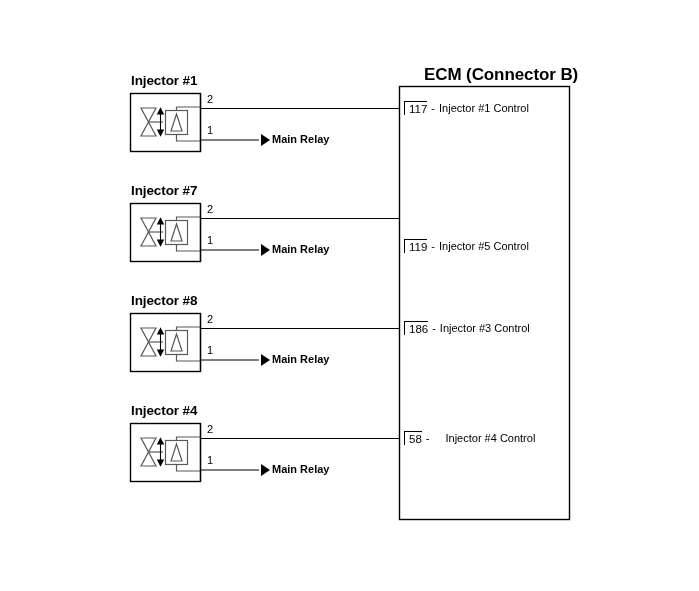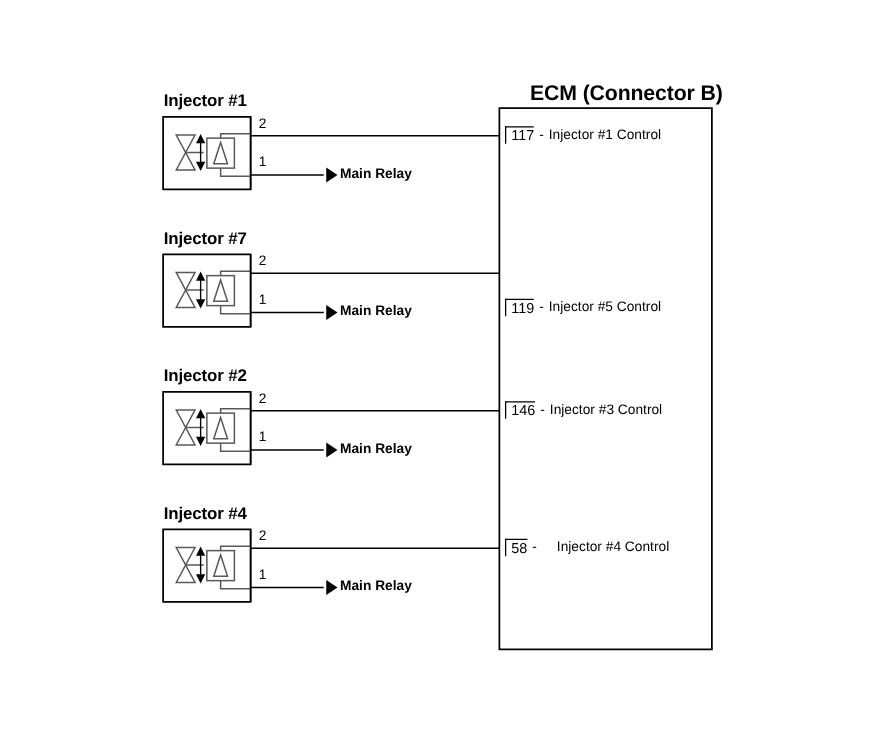--- a/index.html
+++ b/index.html
@@ -189,21 +189,21 @@
       <line x1="200.5" y1="423.5" x2="200.5" y2="481.5" stroke="#000000" stroke-width="1.2"></line>
       <line x1="200.5" y1="438.5" x2="399.5" y2="438.5" stroke="#000000" stroke-width="1.2"></line>
       <line x1="200.5" y1="470" x2="259" y2="470" stroke="#000000" stroke-width="1.2"></line>
       <path d="M261,464 L261,476 L270,470 Z" fill="#000000"></path>
     </g>
 
   </svg>
 
   <div class="lbl injector-title" style="left:131px; top:74px;">Injector #1</div>
   <div class="lbl injector-title" style="left:131px; top:184px;">Injector #7</div>
-  <div class="lbl injector-title" style="left:131px; top:294px;">Injector #2</div>
+  <div class="lbl injector-title" style="left:131px; top:294px;">Injector #8</div>
   <div class="lbl injector-title" style="left:131px; top:404px;">Injector #4</div>
 
   <div class="lbl terminal-num" style="left:207px; top:94px;">2</div>
   <div class="lbl terminal-num" style="left:207px; top:125px;">1</div>
 
   <div class="lbl terminal-num" style="left:207px; top:204px;">2</div>
   <div class="lbl terminal-num" style="left:207px; top:235px;">1</div>
 
   <div class="lbl terminal-num" style="left:207px; top:314px;">2</div>
   <div class="lbl terminal-num" style="left:207px; top:345px;">1</div>
@@ -224,21 +224,21 @@
     <span class="pin-desc" style="margin-left:4px;">Injector #1 Control</span>
   </div>
 
   <div class="pin-row" style="left:404px; top:211px;margin-top:28px;">
     <span class="pin-bracket pin-num">119</span>
     <span class="pin-desc" style="margin-left:4px;">-</span>
     <span class="pin-desc" style="margin-left:4px;">Injector #5 Control</span>
   </div>
 
   <div class="pin-row" style="left:404px; top:321px;">
-    <span class="pin-bracket pin-num">146</span>
+    <span class="pin-bracket pin-num">186</span>
     <span class="pin-desc" style="margin-left:4px;">-</span>
     <span class="pin-desc" style="margin-left:4px;">Injector #3 Control</span>
   </div>
 
   <div class="pin-row" style="left:404px; top:431px;">
     <span class="pin-bracket pin-num">58</span>
     <span class="pin-desc" style="margin-left:4px;">-</span>
     <span class="pin-desc" style="margin-left:16px;">Injector #4 Control</span>
   </div>
 

